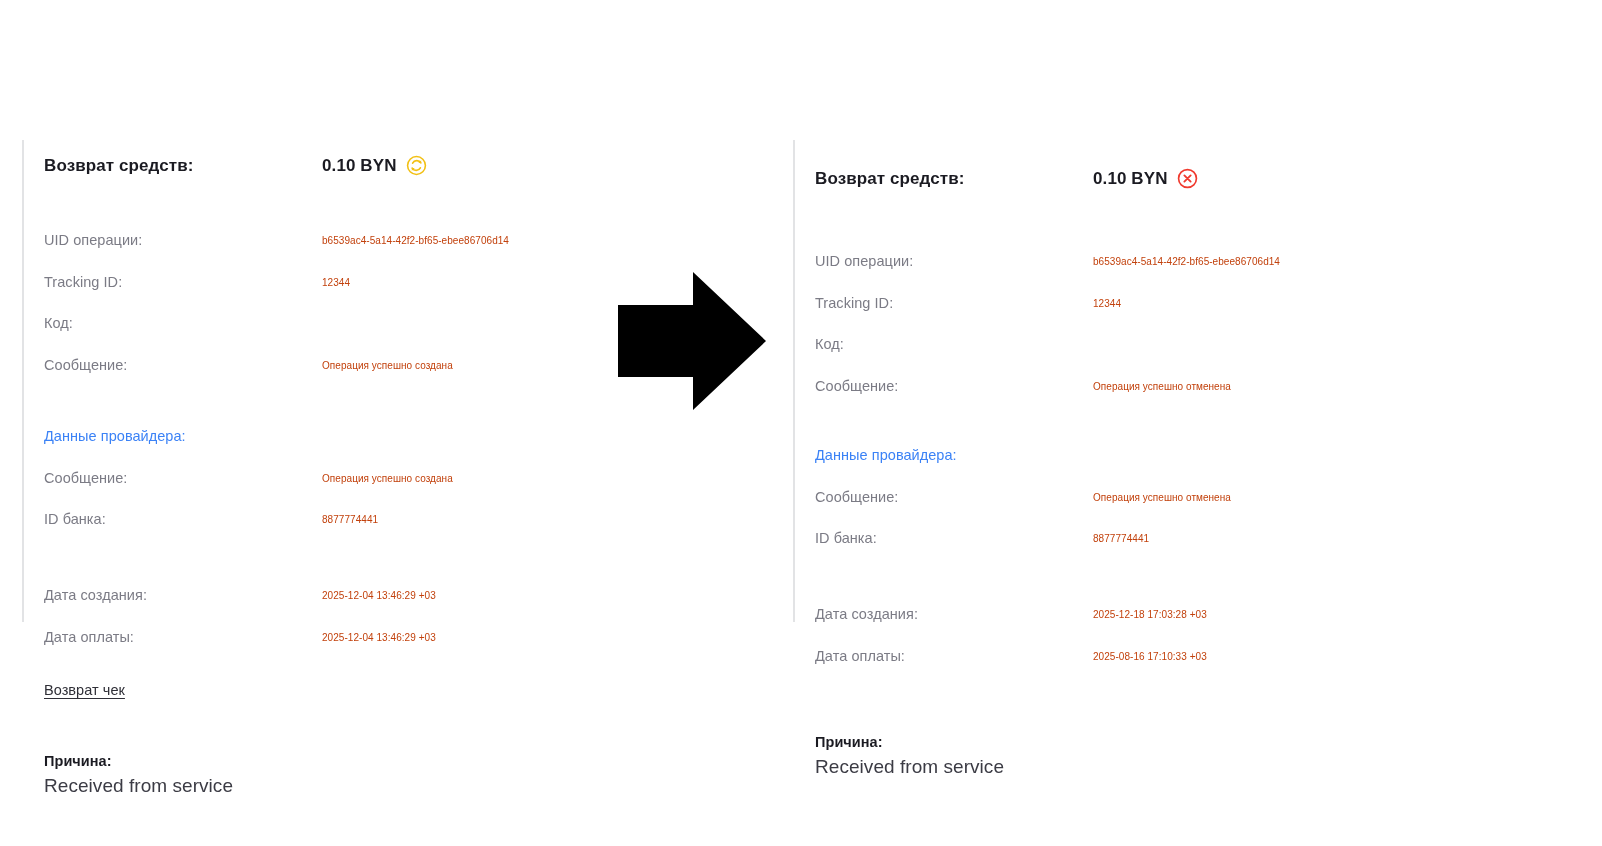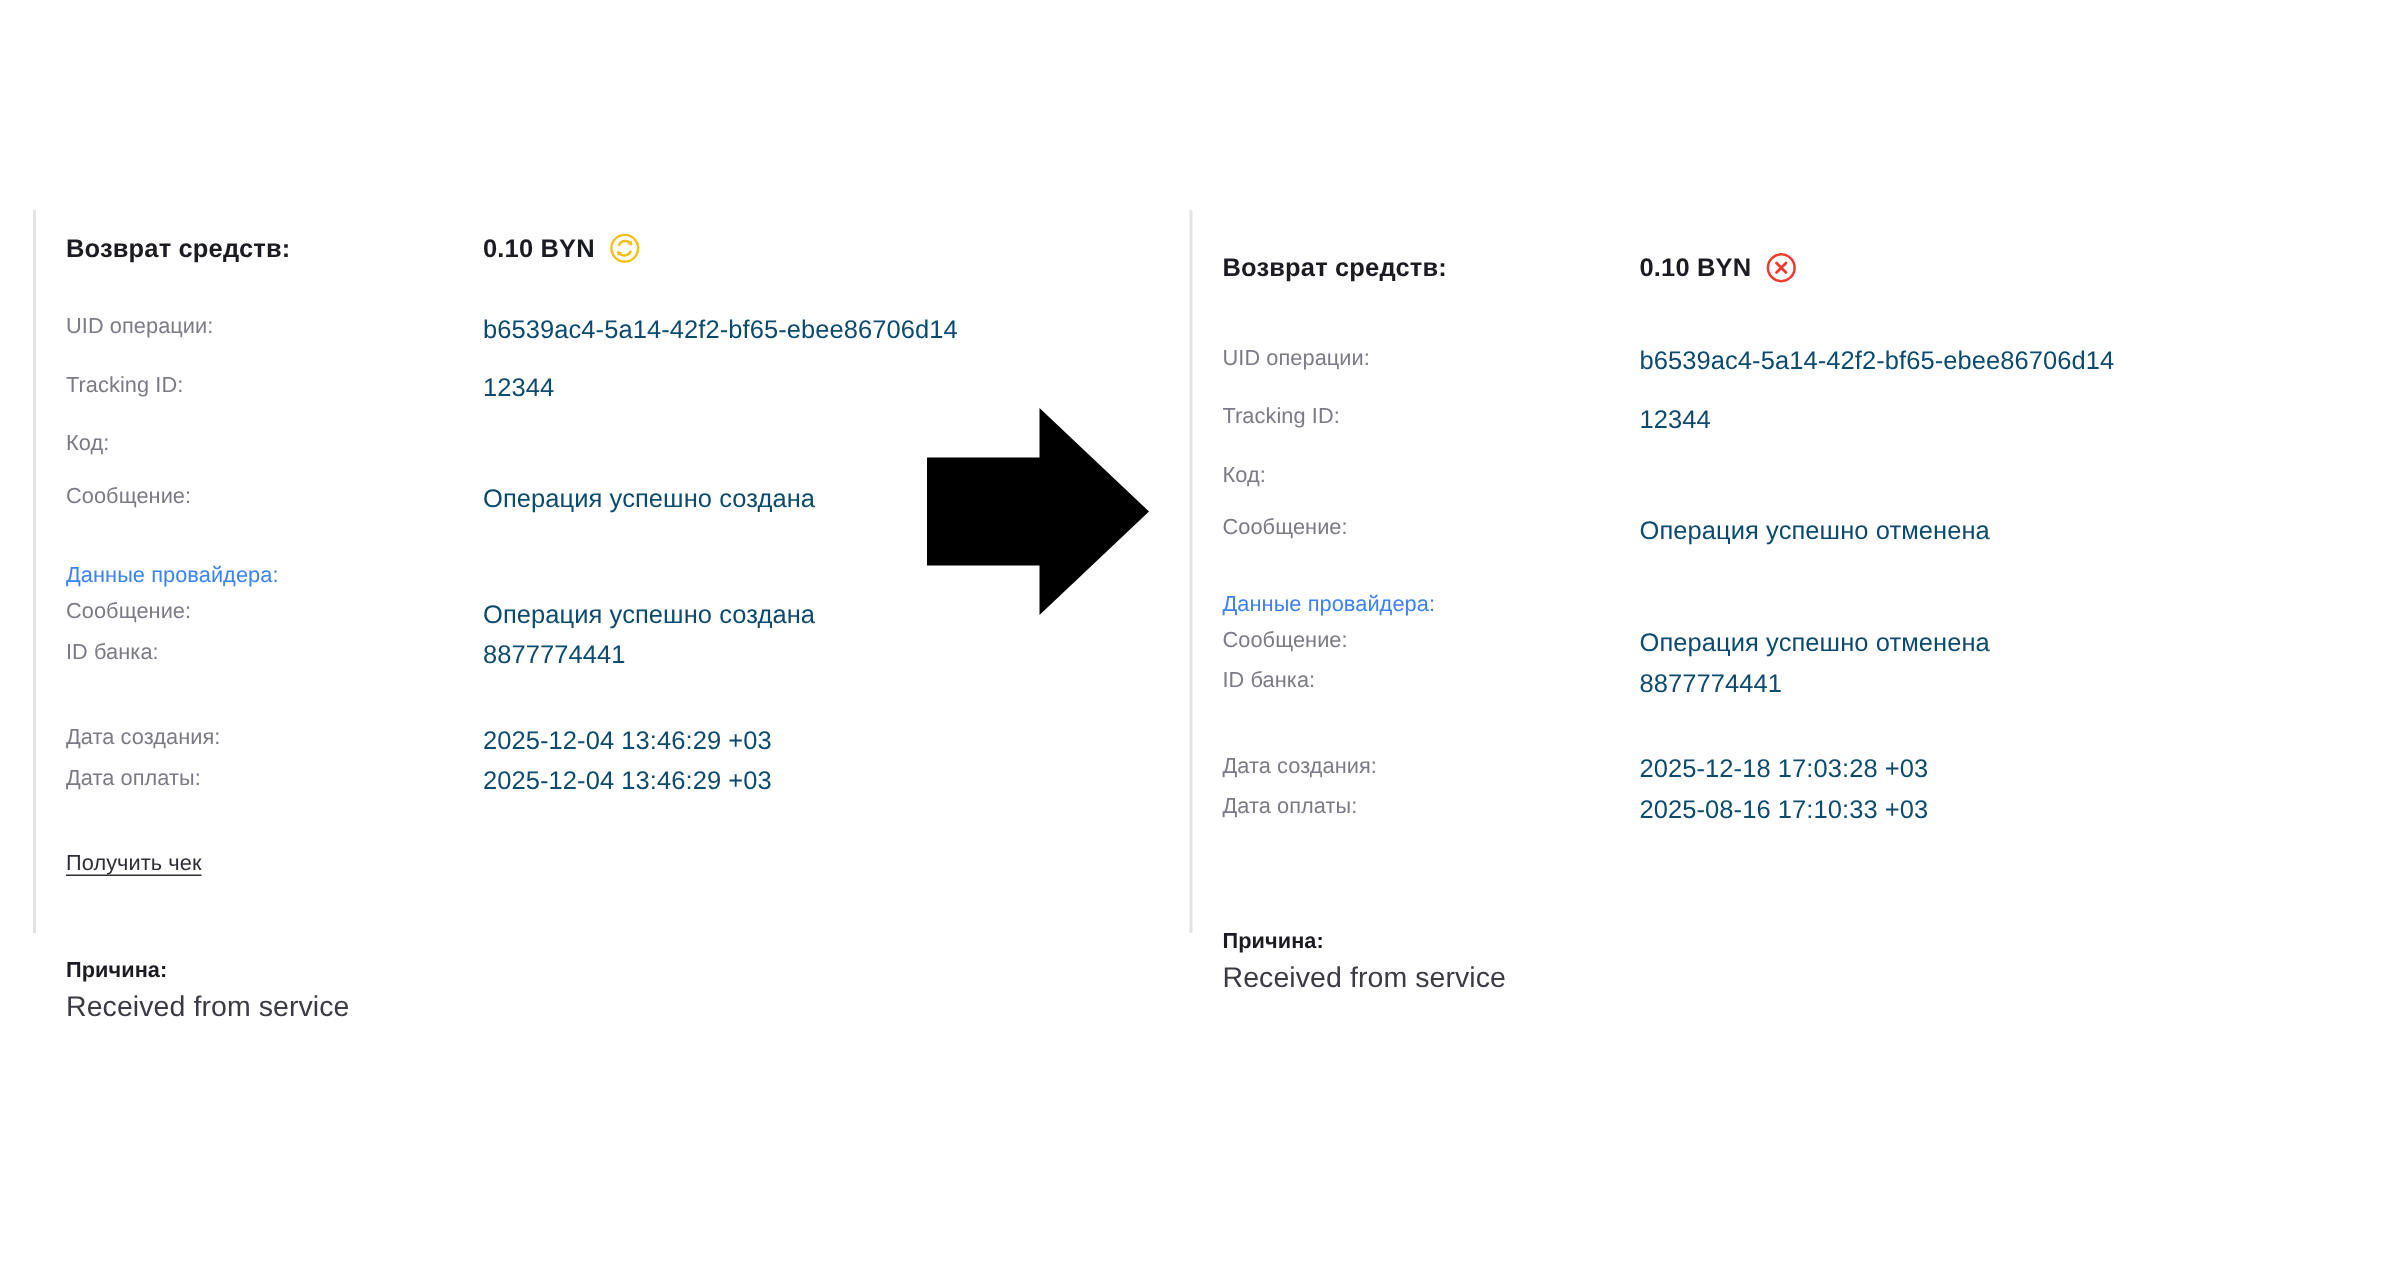--- a/index.html
+++ b/index.html
@@ -65,33 +65,34 @@
     width: 21px;
     height: 21px;
     position: relative;
     top: -1px;
   }
 
   
   .rows { margin: 0; padding: 0; }
   .row {
     display: flex;
-    align-items: flex-start;
+    align-items: center;
     line-height: 1.35;
+    margin-top: 22px;
   }
   .row .k {
     width: 278px;
     flex: 0 0 278px;
     font-size: 14.5px;
     color: #7b7b85;
     letter-spacing: 0.05px;
   }
   .row .v {
-    font-size: 17px;
-    color: #0c4a6e;
+    font-size: 10px;
+    color: #c2410c;
     letter-spacing: 0.05px;
     white-space: nowrap;
   }
   .row.bold-k .k {
     font-weight: 400;
     color: #3b82f6;
   }
   .gap-14 { height: 14px; }
   .gap-12 { height: 12px; }
   .gap-30 { height: 30px; }
@@ -201,21 +202,21 @@
         <span class="v">2025-12-04 13:46:29 +03</span>
       </div>
       <div class="row">
         <span class="k">Дата оплаты:</span>
         <span class="v">2025-12-04 13:46:29 +03</span>
       </div>
     </div>
 
     <div class="gap-30"></div>
 
-    <a class="receipt-link">Получить чек</a>
+    <a class="receipt-link">Возврат чек</a>
 
     <div class="gap-34"></div>
 
     <div>
       <div class="reason-title">Причина:</div>
       <div class="reason-text">Received from service</div>
     </div>
   </section>
 
   <div class="arrow">

